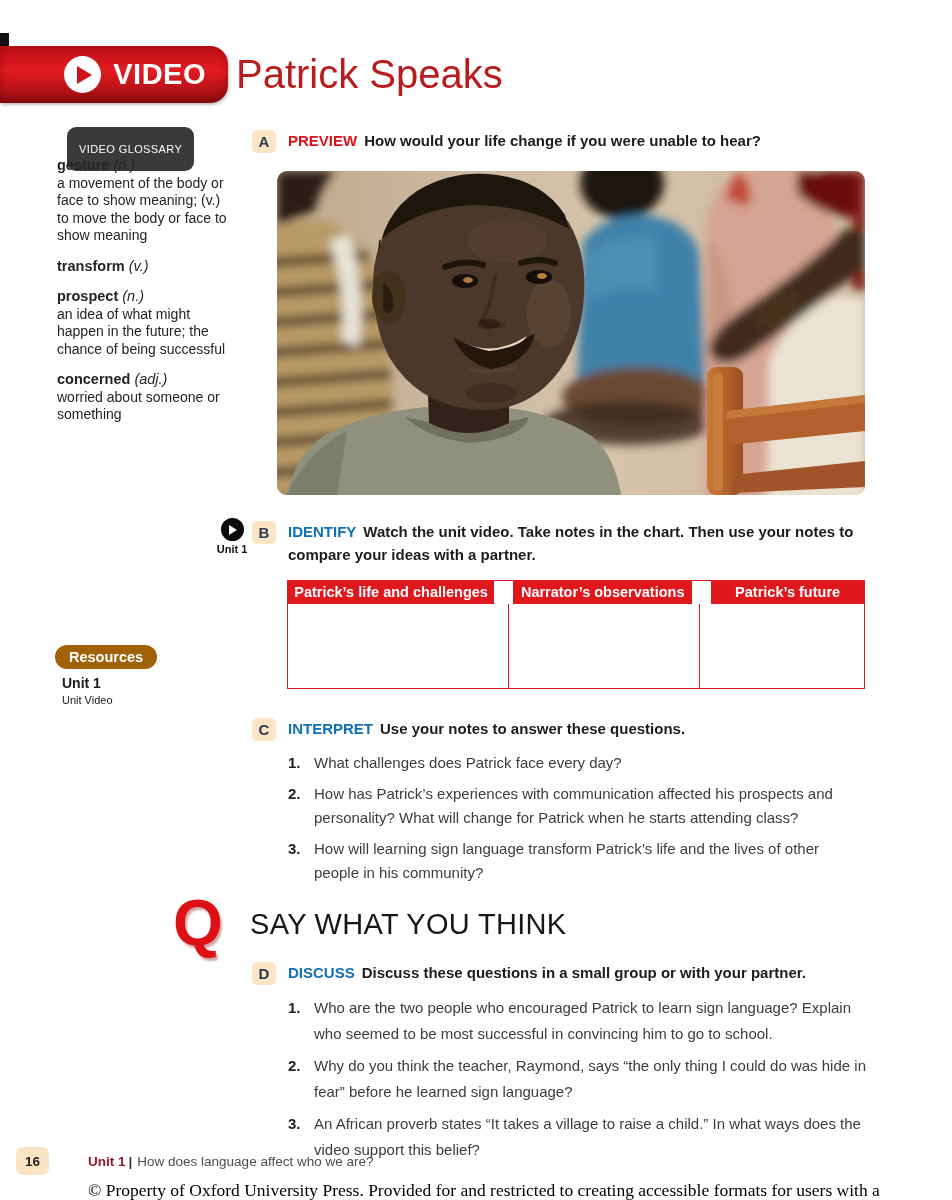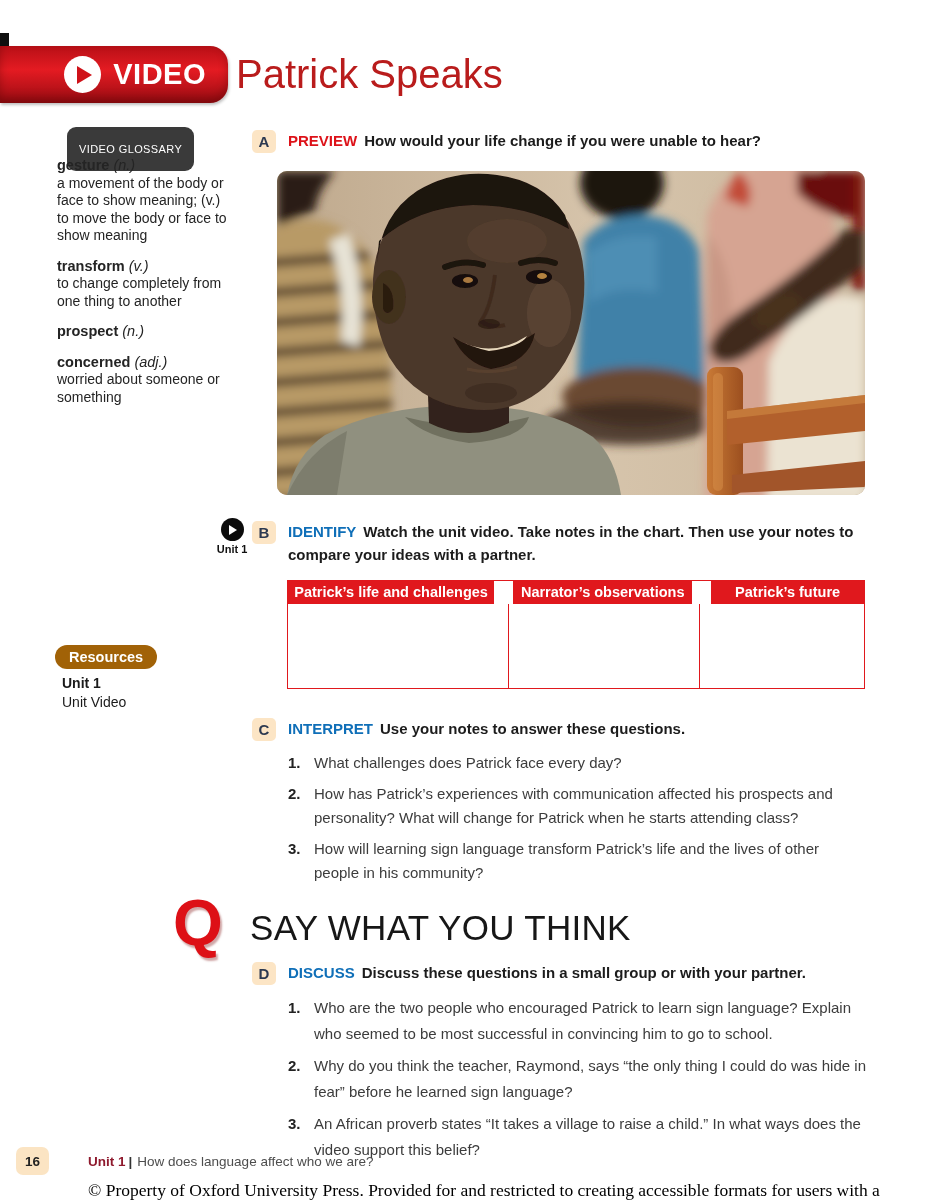--- a/index.html
+++ b/index.html
@@ -25,21 +25,21 @@
   .gloss-pill{position:absolute;left:55px;top:127px;background:#3a3a3a;color:#fff;
           font-size:11px;font-weight:400;letter-spacing:.4px;padding:16px 12px;border-radius:9px;margin-left:12px;}
   .glossary{position:absolute;left:57px;top:157px;width:176px;font-size:14px;line-height:17.5px;color:#242424;}
   .g-entry{margin-bottom:13px;}
   .g-term{font-size:14.5px;}
   .g-term b{font-weight:700;}
   .g-term i{font-weight:400;}
   .res-pill{position:absolute;left:55px;top:645px;background:#a16207;color:#fff;
           font-size:14.5px;font-weight:700;padding:4px 14px;border-radius:14px;}
   .res-unit{position:absolute;left:62px;top:675px;font-size:14px;font-weight:700;}
-  .res-item{position:absolute;left:62px;top:694px;font-size:14px;}
+  .res-item{position:absolute;left:62px;top:694px;font-size:11px;}
 
   
   .sec{position:absolute;display:flex;gap:12px;align-items:flex-start;}
   .letter{width:24px;height:23px;flex:none;background:#fce5c5;border-radius:5px;
           display:flex;align-items:center;justify-content:center;
           font-size:15px;font-weight:700;color:#2c3950;margin-top:1px;}
   .sec p{margin:0;font-size:15px;font-weight:600;line-height:23px;color:#1c1c1c;}
   .lbl{font-weight:700;margin-right:7px;}
   .red{color:#dd1219;}
   .blue{color:#0f6fb8;}
@@ -74,21 +74,21 @@
   
   .qlist{position:absolute;margin:0;padding:0;list-style:none;font-size:15px;color:#3c3c3c;}
   .qlist li{display:flex;gap:9px;margin-bottom:7px;}
   .qlist .num{flex:none;width:17px;font-weight:700;color:#222;}
   .c-list{left:288px;top:751px;width:578px;line-height:24px;}
   .d-list{left:288px;top:995px;width:592px;line-height:25.5px;}
 
   
   .qmark{position:absolute;left:173px;top:893px;font-size:64px;font-weight:800;color:#dd1016;
          line-height:60px;text-shadow:2px 3px 2px rgba(120,0,0,.35);}
-  .swyt{position:absolute;left:250px;top:908px;font-size:35px;color:#171717;letter-spacing:.3px;}
+  .swyt{position:absolute;left:250px;top:908px;font-size:29px;color:#171717;letter-spacing:.3px;}
 
   
   .pagenum{position:absolute;left:16px;top:1147px;width:33px;height:28px;background:#fbe4c3;
            border-radius:7px;display:flex;align-items:center;justify-content:center;
            font-size:13.5px;font-weight:700;color:#222;}
   .funit{position:absolute;left:88px;top:1154px;font-size:13.5px;}
   .funit .u{color:#8f1a2e;font-weight:700;}
   .funit .sep{color:#333;font-weight:700;margin:0 5px 0 3px;}
   .funit .q{color:#4d4d4d;}
   .copyright{position:absolute;left:88px;top:1180px;width:862px;
@@ -111,24 +111,24 @@
 
   <div class="gloss-pill">VIDEO GLOSSARY</div>
 
   <div class="glossary">
     <div class="g-entry">
       <div class="g-term"><b>gesture</b> <i>(n.)</i></div>
       <div class="g-def">a movement of the body or face to show meaning; (v.) to move the body or face to show meaning</div>
     </div>
     <div class="g-entry">
       <div class="g-term"><b>transform</b> <i>(v.)</i></div>
-      <div class="g-def">to change completely from one thing to another</div>
     </div>
     <div class="g-entry">
       <div class="g-term"><b>prospect</b> <i>(n.)</i></div>
+      <div class="g-def">an idea of what might happen in the future; the chance of being successful</div>
     </div>
     <div class="g-entry">
       <div class="g-term"><b>concerned</b> <i>(adj.)</i></div>
       <div class="g-def">worried about someone or something</div>
     </div>
   </div>
 
   <div class="res-pill">Resources</div>
   <div class="res-unit">Unit 1</div>
   <div class="res-item">Unit Video</div>

